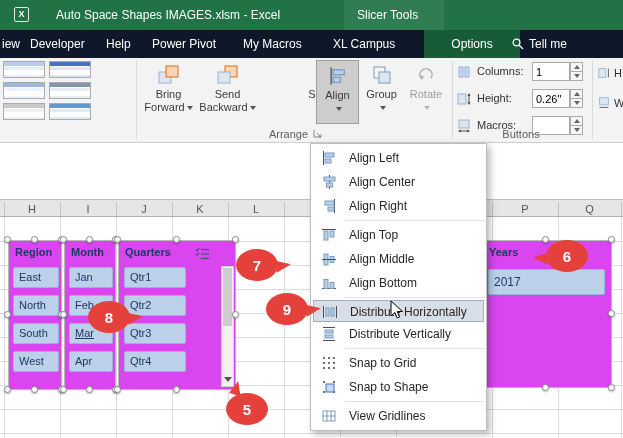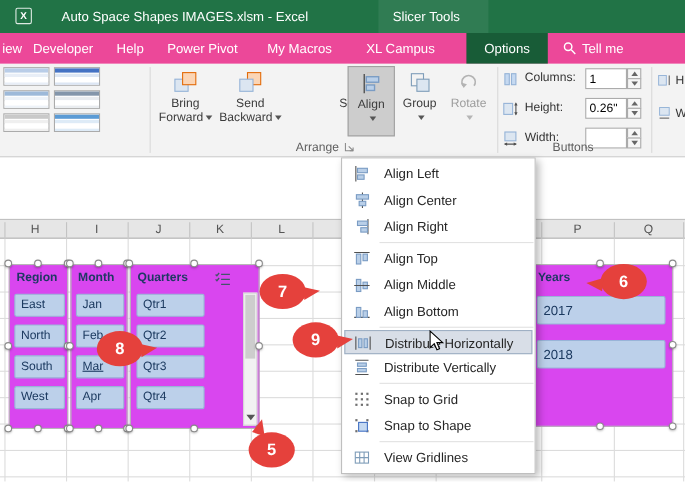--- a/index.html
+++ b/index.html
@@ -10,21 +10,21 @@
 
   
   .titlebar{left:0;top:0;width:623px;height:30px;background:#217346;}
   .titlebar .title{left:56px;top:8px;color:#fff;font-size:12px;white-space:nowrap;}
   .ctx-bg{left:344px;top:0;width:100px;height:30px;background:rgba(255,255,255,.07);}
   .ctx-label{left:357px;top:8px;color:#fff;font-size:12px;}
   .appicon{left:14px;top:7px;width:15px;height:15px;border:1px solid rgba(255,255,255,.85);
            color:#fff;font-size:9px;font-weight:bold;text-align:center;line-height:13px;border-radius:2px;}
 
   
-  .tabrow{left:0;top:30px;width:623px;height:28px;background:#ec4899;}
+  .tabrow{left:0;top:30px;width:623px;height:28px;background:#0f172a;}
   .rtab{position:absolute;top:0;height:28px;line-height:28px;color:#fff;font-size:12px;white-space:nowrap;}
   .rtab.sel{background:#185c37;text-align:center;}
   .tellme{display:flex;align-items:center;gap:5px;}
 
   
   .ribbon{left:0;top:58px;width:623px;height:85px;background:#f3f3f3;border-bottom:1px solid #cfcfcf;}
   .vsep{position:absolute;top:3px;width:1px;height:78px;background:#d9d9d9;}
   .thumb{position:absolute;width:42px;height:17px;background:#fff;border:1px solid #ababab;overflow:hidden;}
   .th-head{height:4px;}
   .th-stripe{height:3px;margin-top:1px;}
@@ -103,21 +103,21 @@
     <div class="abs ctx-label">Slicer Tools</div>
   </div>
 
   <div class="abs tabrow">
     <span class="rtab" style="left:2px;">iew</span>
     <span class="rtab" style="left:30px;">Developer</span>
     <span class="rtab" style="left:106px;">Help</span>
     <span class="rtab" style="left:152px;">Power Pivot</span>
     <span class="rtab" style="left:243px;">My Macros</span>
     <span class="rtab" style="left:333px;">XL Campus</span>
-    <span class="rtab sel" style="left:424px;width:74px;">Options</span>
+    <span class="rtab sel" style="left:424px;width:96px;">Options</span>
     <span class="rtab tellme" style="left:512px;">
       <svg width="12" height="12" viewBox="0 0 12 12">
           <circle cx="4.5" cy="4.5" r="3.4" fill="none" stroke="#fff" stroke-width="1.3"></circle>
           <line x1="7.3" y1="7.3" x2="11" y2="11" stroke="#fff" stroke-width="1.3"></line>
         </svg>
       <span>Tell me</span>
     </span>
   </div>
 
   <div class="abs ribbon">
@@ -267,21 +267,21 @@
           </span>
       </span>
     </div>
     <div class="frow" style="top:58px;">
       <span class="f-icon"><svg width="16" height="16" viewBox="0 0 16 16">
             <rect x="3" y="2" width="10" height="8" fill="#dce6f1" stroke="#95b3d7"></rect>
             <line x1="3" y1="13" x2="13" y2="13" stroke="#505050"></line>
             <path d="M2 13 L5 11.5 L5 14.5 Z" fill="#505050"></path>
             <path d="M14 13 L11 11.5 L11 14.5 Z" fill="#505050"></path>
           </svg></span>
-      <span class="f-label">Width:</span>
+      <span class="f-label">Macros:</span>
       <input class="spin-input" value="" style="">
       <span class="spinner">
         <span class="spin-btn up">
             <span class="tri-up"></span>
           </span>
         <span class="spin-btn dn">
             <span class="tri-dn"></span>
           </span>
       </span>
     </div>
@@ -392,21 +392,20 @@
       <div class="q-thumb"></div>
       <div class="q-down">
           <span class="tri-dn" style="border-left-width:4px;border-right-width:4px;border-top-width:5px;border-top-color:#555;"></span>
         </div>
     </div>
   </div>
 
   <div class="slicer" style="left:480px;top:240px;width:132px;height:148px;">
     <div class="sl-title" style="left:8px;">Years</div>
     <div class="sl-item" style="left:7px;top:28px;width:117px;height:26px;line-height:24px;font-size:12px;">2017</div>
-    <div class="sl-item" style="left:7px;top:68px;width:117px;height:26px;line-height:24px;font-size:12px;">2018</div>
   </div>
 
   <div id="handles-layer" class="abs handles-layer">
       <div style="position: absolute; width: 7px; height: 7px; border: 1px solid rgb(138, 138, 138); border-radius: 50%; background: rgb(255, 255, 255); box-shadow: rgba(0, 0, 0, 0.25) 0px 1px 2px; left: 4px; top: 236px;"></div>
       <div style="position: absolute; width: 7px; height: 7px; border: 1px solid rgb(138, 138, 138); border-radius: 50%; background: rgb(255, 255, 255); box-shadow: rgba(0, 0, 0, 0.25) 0px 1px 2px; left: 31px; top: 236px;"></div>
       <div style="position: absolute; width: 7px; height: 7px; border: 1px solid rgb(138, 138, 138); border-radius: 50%; background: rgb(255, 255, 255); box-shadow: rgba(0, 0, 0, 0.25) 0px 1px 2px; left: 58px; top: 236px;"></div>
       <div style="position: absolute; width: 7px; height: 7px; border: 1px solid rgb(138, 138, 138); border-radius: 50%; background: rgb(255, 255, 255); box-shadow: rgba(0, 0, 0, 0.25) 0px 1px 2px; left: 4px; top: 311px;"></div>
       <div style="position: absolute; width: 7px; height: 7px; border: 1px solid rgb(138, 138, 138); border-radius: 50%; background: rgb(255, 255, 255); box-shadow: rgba(0, 0, 0, 0.25) 0px 1px 2px; left: 58px; top: 311px;"></div>
       <div style="position: absolute; width: 7px; height: 7px; border: 1px solid rgb(138, 138, 138); border-radius: 50%; background: rgb(255, 255, 255); box-shadow: rgba(0, 0, 0, 0.25) 0px 1px 2px; left: 4px; top: 386px;"></div>
       <div style="position: absolute; width: 7px; height: 7px; border: 1px solid rgb(138, 138, 138); border-radius: 50%; background: rgb(255, 255, 255); box-shadow: rgba(0, 0, 0, 0.25) 0px 1px 2px; left: 31px; top: 386px;"></div>

